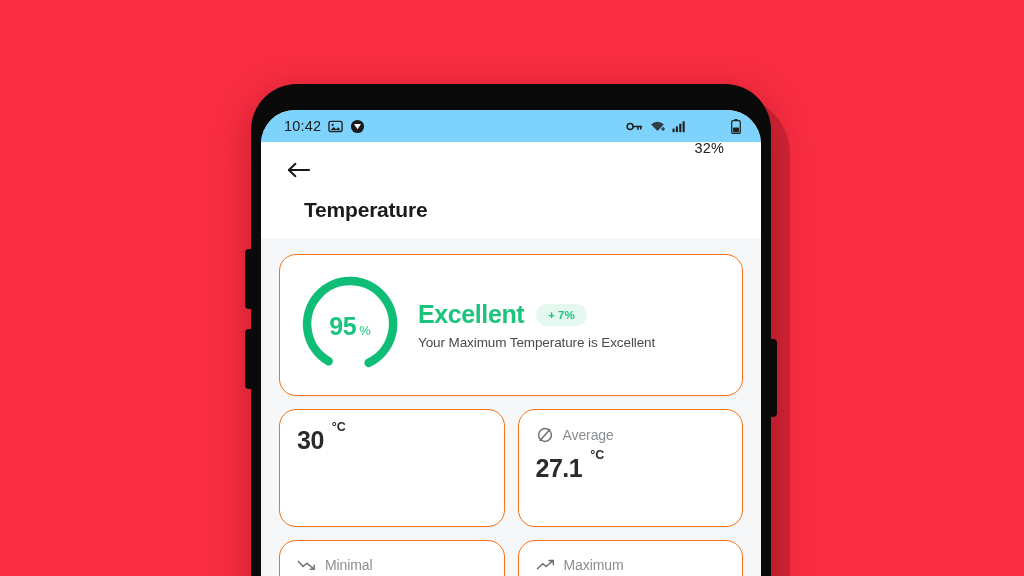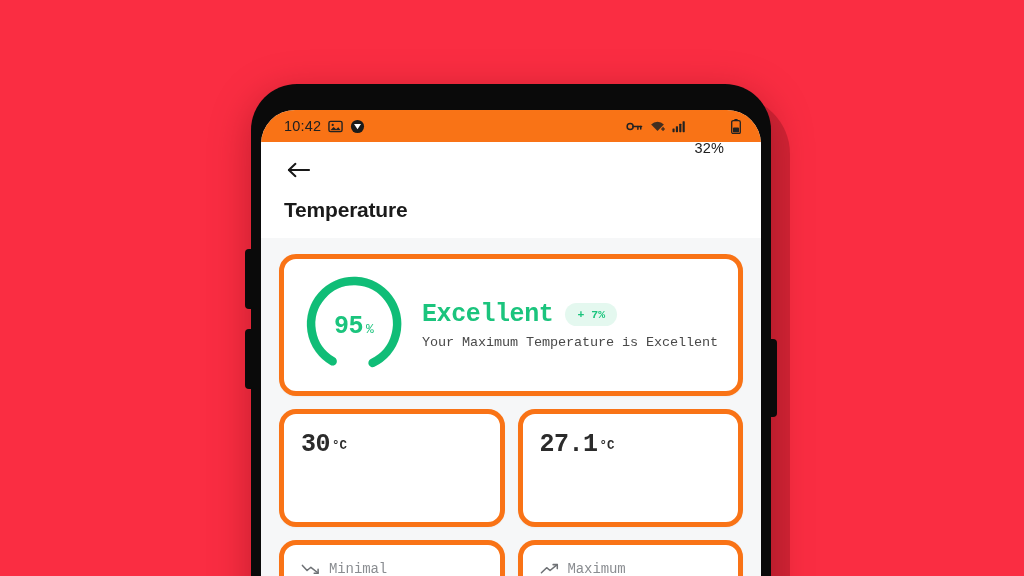--- a/index.html
+++ b/index.html
@@ -65,21 +65,21 @@
     width: 500px;
     height: 534px;
     background: #F6F7F8;
     border-radius: 34px 34px 0 0;
     overflow: hidden;
   }
 
   
   .statusbar {
     height: 32px;
-    background: #f97316;
+    background: #7dd3fc;
     display: flex;
     align-items: center;
     justify-content: space-between;
     padding: 0 20px 0 23px;
     font-size: 14.5px;
     color: #1b1b1b;
     letter-spacing: 0.2px;
   }
   .sb-left, .sb-right { display: flex; align-items: center; gap: 7px; }
   .sb-time { font-weight: 500; font-size: 14.5px; color: #202020; }
@@ -95,35 +95,35 @@
     width: 28px; height: 28px;
     display: flex; align-items: center; justify-content: center;
     cursor: pointer;
     margin-bottom: 14px;
   }
   .page-title {
     font-size: 21px;
     font-weight: 700;
     color: #1A1A1A;
     letter-spacing: -0.2px;
+    margin-left: 20px;
   }
 
   
   .content {
     padding: 16px 18px 0 18px;
     background: #F6F7F8;
     height: calc(100% - 32px - 92px);
   }
 
   .card {
     background: #FFFFFF;
     border-radius: 17px;
-    border: 5px solid #f97316;
+    border: 1px solid #f97316;
     box-shadow: 0 1px 2px rgba(20,20,30,0.035);
-    font-family: Liberation Mono, monospace;
   }
 
   
   .hero-card {
     display: flex;
     align-items: center;
     padding: 16px 18px;
     height: 142px;
     margin-bottom: 13px;
   }
@@ -184,22 +184,22 @@
     gap: 9px;
     margin-bottom: 10px;
   }
   .stat-label {
     font-size: 14px;
     color: #8A8D91;
     letter-spacing: -0.1px;
   }
   .stat-value-row {
     display: flex;
-    align-items: flex-end;
-    gap: 2px;
+    align-items: flex-start;
+    gap: 8px;
   }
   .stat-value {
     font-size: 25px;
     font-weight: 700;
     color: #2B2B2B;
     letter-spacing: -0.5px;
   }
   .stat-unit {
     font-size: 12.5px;
     font-weight: 600;
@@ -317,20 +317,29 @@
       <div class="stat-grid">
 
         <div class="card stat-card">
           <div class="stat-value-row">
             <span class="stat-value">30</span>
             <span class="stat-unit">°C</span>
           </div>
         </div>
 
         <div class="card stat-card">
+          <div class="stat-head">
+            <span>
+              <svg width="18" height="18" viewBox="0 0 18 18">
+                <circle cx="9" cy="9" r="6.4" fill="none" stroke="#6E7175" stroke-width="1.5"></circle>
+                <path d="M13.9 3.6 L4.1 14.4" stroke="#6E7175" stroke-width="1.5" stroke-linecap="round"></path>
+              </svg>
+            </span>
+            <span class="stat-label">Average</span>
+          </div>
           <div class="stat-value-row">
             <span class="stat-value">27.1</span>
             <span class="stat-unit">°C</span>
           </div>
         </div>
 
       </div>
 
       <div class="stat-grid stat-row-2">
 

